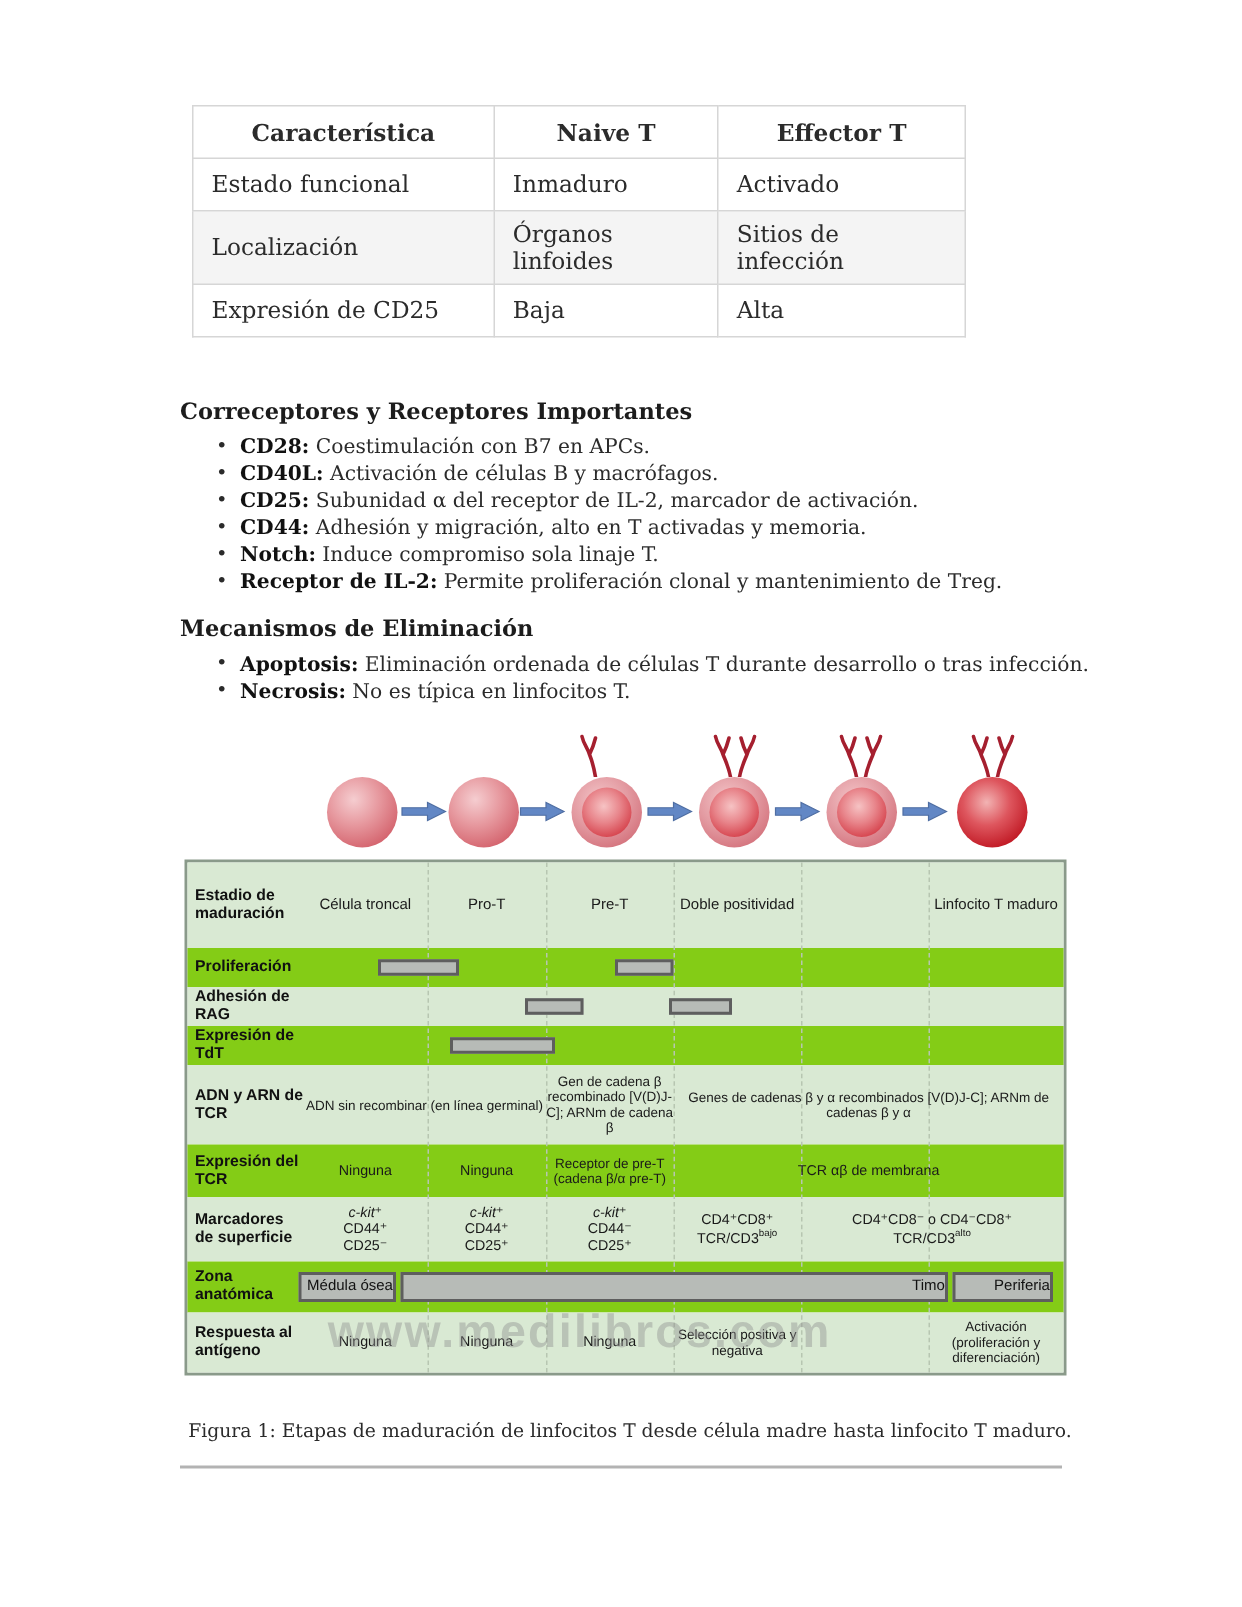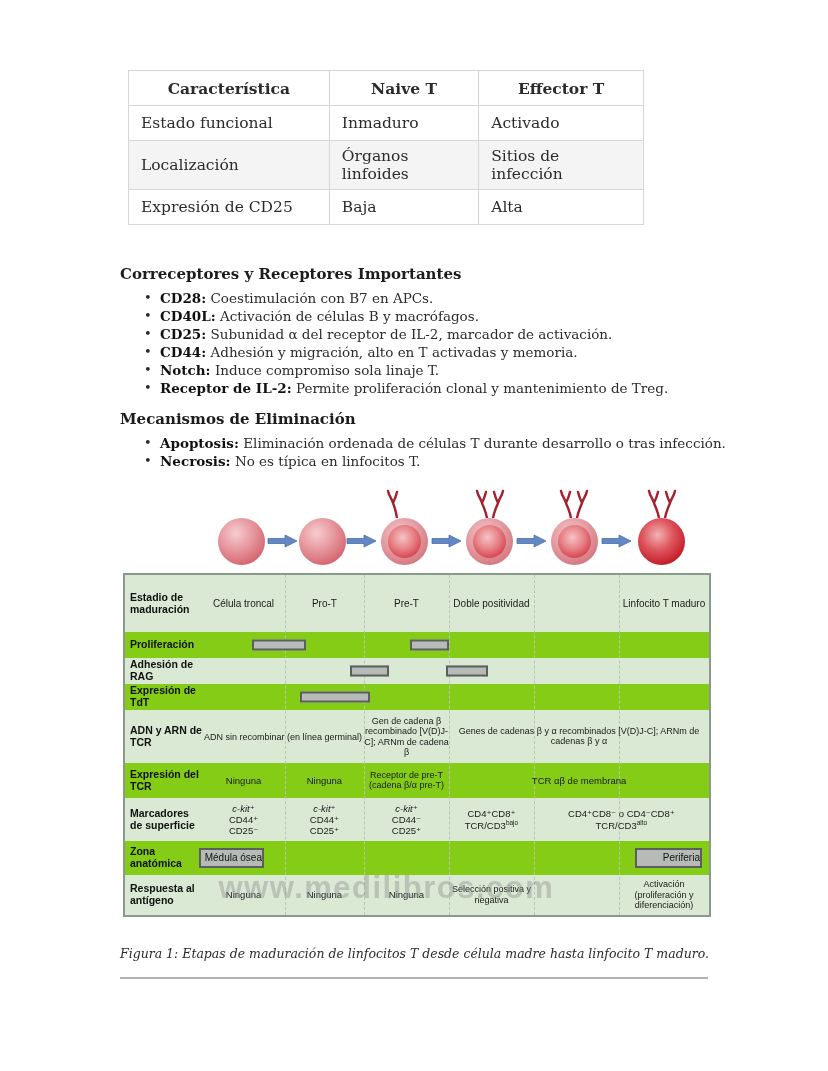--- a/index.html
+++ b/index.html
@@ -47,22 +47,22 @@
   .dashline{position:absolute;top:0;bottom:0;width:0;border-left:1px dashed #b7c6b1;z-index:1;}
   .gbar{position:absolute;top:50%;transform:translateY(-50%);height:11px;background:#b7bbb7;
         border:2px solid #5e5e5e;box-sizing:border-box;z-index:2;}
   .zbox{height:20px;font-size:10px;line-height:16px;text-align:right;color:#111;
         font-family:"Liberation Sans","DejaVu Sans",sans-serif;overflow:hidden;}
   .watermark{position:absolute;top:295px;left:16%;font-size:31px;font-weight:bold;
              letter-spacing:1.5px;color:#8f8f8f;opacity:0.42;z-index:3;white-space:nowrap;
              font-family:"Liberation Sans","DejaVu Sans",sans-serif;}
 
   
-  .caption{position:absolute;left:120px;top:946px;width:600px;font-style:italic;
-           font-size:12.5px;color:#2b2b2b;}
+  .caption{position:absolute;left:120px;top:946px;width:600px;
+           font-size:12.5px;color:#2b2b2b;text-align:center;}
   .rule{position:absolute;left:120px;top:977px;width:588px;height:2px;background:#b3b3b3;}
   .footer{position:absolute;left:0;top:1032px;width:828px;text-align:center;
           font-size:11px;color:#3a3a3a;font-family:"Liberation Sans","DejaVu Sans",sans-serif;}
 </style>
 </head>
 <body>
 
 <div class="page">
 
   <table class="cmp">
@@ -223,20 +223,21 @@
         </div>
         <div class="fc" style="left:70.0%;width:30.0%">
           <div>CD4⁺CD8⁻ o CD4⁻CD8⁺</div>
           <div><span>TCR/CD3</span><sup>alto</sup></div>
         </div>
       </div>
 
       <div class="frow bg-w" style="height:34px">
         <div class="flabel">Zona anatómica</div>
       <div class="gbar zbox" style="left: 12.7%; width: 11.1%;">Médula ósea</div>
+          <div class="gbar zbox" style="left: 24.3%; width: 62.5%;">Timo</div>
           <div class="gbar zbox" style="left: 87.3%; width: 11.5%;">Periferia</div>
         </div>
 
       <div class="frow bg-g" style="height:40px">
         <div class="flabel">Respuesta al antígeno</div>
         <div class="fc" style="left:13.2%;width:14.2%">Ninguna</div>
         <div class="fc" style="left:27.4%;width:13.5%">Ninguna</div>
         <div class="fc" style="left:40.9%;width:14.6%">Ninguna</div>
         <div class="fc" style="left:55.5%;width:14.5%;font-size:9px">Selección positiva y negativa</div>
         <div class="fc" style="left:84.6%;width:15.4%;font-size:9px">Activación (proliferación y diferenciación)</div>

